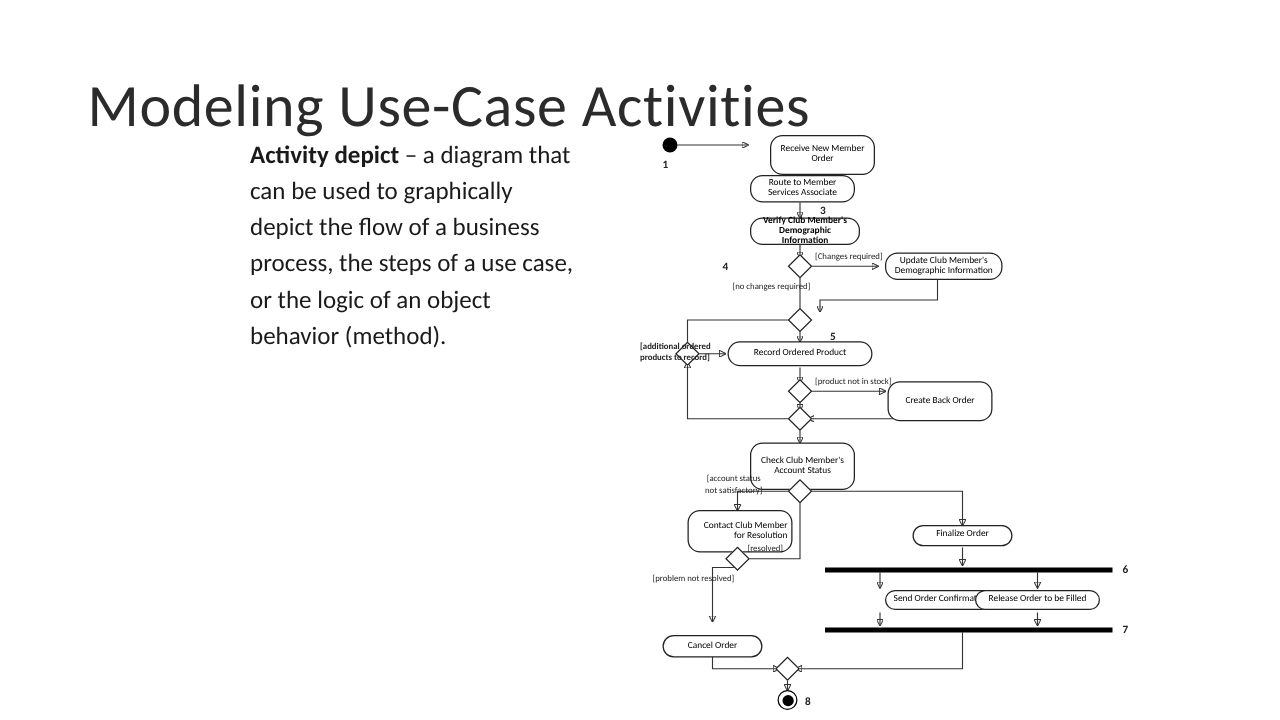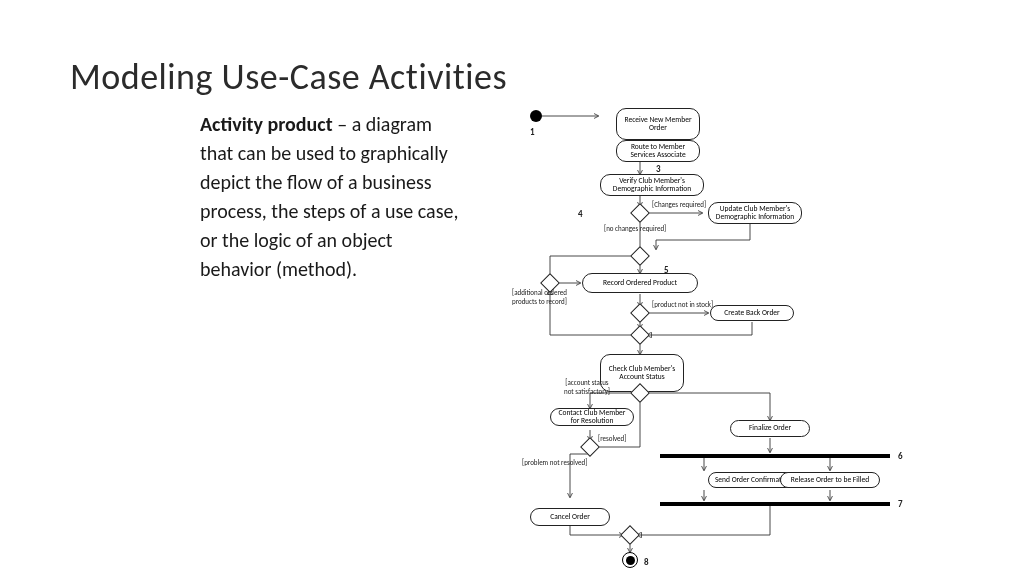--- a/index.html
+++ b/index.html
@@ -1,38 +1,38 @@
 <!DOCTYPE html>
 <html><head>
 <meta charset="utf-8">
 <style>
   * { box-sizing: border-box; margin: 0; padding: 0; }
   body { width: 1024px; height: 576px; font-family: 'Segoe UI', Calibri, Arial, sans-serif; background: #fff; position: relative; overflow: hidden; }
-  .title { position: absolute; left: 70px; top: 55px; font-size: 36px; font-weight: 400; color: #2b2b2b; letter-spacing: 0.5px; }
+  .title { position: absolute; left: 70px; top: 55px; font-size: 48px; font-weight: 400; color: #2b2b2b; letter-spacing: 0.5px; }
   .definition { position: absolute; left: 200px; top: 110px; width: 260px; font-size: 20px; line-height: 1.45; color: #1a1a1a; }
   .definition .term { font-weight: 700; }
   .diagram { position: absolute; left: 460px; top: 100px; width: 520px; height: 470px; }
   .node { position: absolute; border: 1px solid #222; border-radius: 10px; background: #fff; font-size: 7.5px; text-align: center; line-height: 1.1; display: flex; align-items: center; justify-content: center; padding: 1px 3px; }
   .deco-init { position: absolute; width: 12px; height: 12px; border-radius: 50%; background: #000; }
   .deco-final { position: absolute; width: 16px; height: 16px; border-radius: 50%; border: 1.5px solid #000; display:flex; align-items:center; justify-content:center; }
   .deco-final::after { content:''; width:9px; height:9px; border-radius:50%; background:#000; }
   .diamond { position: absolute; width: 14px; height: 14px; border: 1px solid #222; background:#fff; transform: rotate(45deg); }
   .fork { position: absolute; height: 4px; background: #000; }
   .mark { position: absolute; font-size: 9px; font-weight: 700; color: #222; }
   .guard { position: absolute; font-size: 7px; color: #222; white-space: nowrap; }
   svg.wires { position: absolute; left:0; top:0; width:520px; height:470px; }
   svg.wires path, svg.wires line { stroke: #333; stroke-width: 0.9; fill: none; }
   .arr { marker-end: url(#ah); }
 </style>
 </head>
 <body>
 
 <div class="title">Modeling Use-Case Activities</div>
 <div class="definition">
-  <span class="term">Activity product</span><span> – a diagram that can be used to graphically depict the flow of a business process, the steps of a use case, or the logic of an object behavior (method).</span>
+  <span class="term">Activity depict</span><span> – a diagram that can be used to graphically depict the flow of a business process, the steps of a use case, or the logic of an object behavior (method).</span>
 </div>
 
 <div class="diagram">
 
 <svg class="wires">
   <defs>
         <marker id="ah" markerWidth="6" markerHeight="6" refX="5" refY="3" orient="auto">
           <path d="M0,0 L6,3 L0,6 Z" fill="#333"></path>
         </marker>
       </defs>
@@ -68,63 +68,63 @@
   <line class="arr" x1="170" y1="442" x2="170" y2="452"></line>
 </svg>
 
 <div class="deco-init" style="left:70px; top:10px;"></div>
 <span class="mark" style="left:70px; top:26px;">1</span>
 <span class="mark" style="left:232px; top:10px;">2</span>
 
 <div class="node" style="left:156px; top:8px; width:84px; height:32px;">
       <span>Receive New Member Order</span>
     </div>
-<div class="node" style="left:156px; top:40px; width:84px; height:22px;">
+<div class="node" style="left:140px; top:40px; width:84px; height:22px;">
       <span>Route to
 Member Services Associate</span>
     </div>
 <span class="mark" style="left:196px; top:63px;">3</span>
-<div class="node" style="left:140px; top:74px; width:104px; height:22px;">
+<div class="node" style="left:140px; top:74px; width:88px; height:22px;font-weight:bold;">
       <span>Verify Club Member's
 Demographic Information</span>
     </div>
 
 <span class="mark" style="left:118px; top:108px;">4</span>
 <div class="diamond" style="left:173px; top:106px;"></div>
 <span class="guard" style="left:192px; top:100px;">[Changes required]</span>
 <div class="node" style="left:248px; top:102px; width:94px; height:22px;justify-content:center;">
       <span>Update Club Member's
 Demographic Information</span>
     </div>
-<span class="guard" style="left:128px; top:124px;padding-left:16px;">[no changes required]</span>
+<span class="guard" style="left:110px; top:124px;padding-left:16px;">[no changes required]</span>
 
 <div class="diamond" style="left:173px; top:149px;"></div>
 <div class="diamond" style="left:83px; top:176px;"></div>
-<span class="guard" style="left:52px; top:188px; white-space:pre;">[additional ordered
+<span class="guard" style="left:52px; top:172px; white-space:pre;font-weight:bold;">[additional ordered
 products to record]</span>
 <span class="mark" style="left:204px; top:164px;">5</span>
 <div class="node" style="left:122px; top:173px; width:116px; height:20px;">
       <span>Record Ordered Product</span>
     </div>
 
 <div class="diamond" style="left:173px; top:206px;"></div>
 <span class="guard" style="left:192px; top:200px;">[product not in stock]</span>
-<div class="node" style="left:250px; top:205px; width:84px; height:16px;justify-content:center;">
+<div class="node" style="left:250px; top:205px; width:84px; height:32px;justify-content:center;">
       <span>Create Back Order</span>
     </div>
 <div class="diamond" style="left:173px; top:228px;"></div>
 
 <div class="node" style="left:140px; top:254px; width:84px; height:38px;">
       <span>Check Club Member's
 Account Status</span>
     </div>
 <div class="diamond" style="left:173px; top:286px;"></div>
 <span class="guard" style="left:104px; top:278px; white-space:pre;text-align:center;">[account status
 not satisfactory]</span>
-<div class="node" style="left:90px; top:308px; width:84px; height:18px;">
+<div class="node" style="left:90px; top:308px; width:84px; height:34px;text-align:right;">
       <span>Contact Club Member
 for Resolution</span>
     </div>
 <div class="diamond" style="left:123px; top:340px;"></div>
 <span class="guard" style="left:138px; top:334px;">[resolved]</span>
 <span class="guard" style="left:62px; top:358px;">[problem not resolved]</span>
 
 <div class="node" style="left:270px; top:320px; width:80px; height:17px;">
       <span>Finalize Order</span>
     </div>

